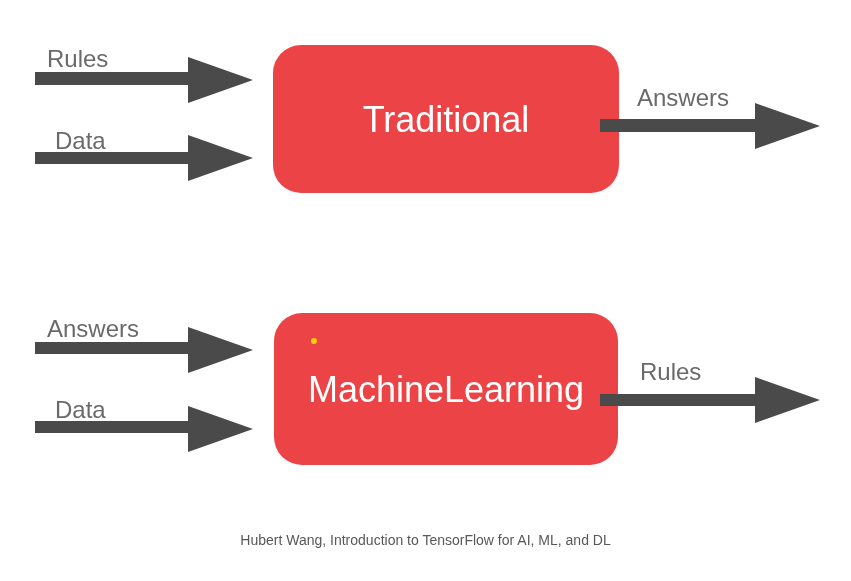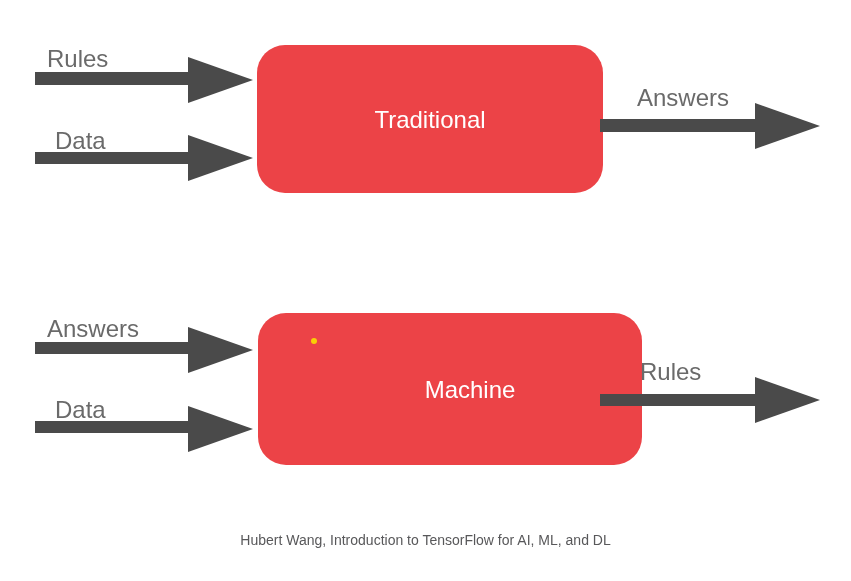--- a/index.html
+++ b/index.html
@@ -37,23 +37,24 @@
   }
   .box {
     position: absolute;
     background: var(--color-box, #ec4347);
     border-radius: 28px;
     display: flex;
     flex-direction: row;
     align-items: center;
     justify-content: center;
     color: var(--color-box_text, #ffffff);
-    font-size: 24px;
+    font-size: 36px;
     line-height: 35px;
     text-align: center;
+    margin-left: 16px;
   }
   .dot {
     position: absolute;
     width: 6px;
     height: 6px;
     border-radius: 50%;
     background: var(--color-dot, #f9cf06);
   }
   .caption {
     position: absolute;
@@ -87,22 +88,23 @@
   <div class="head" style="left:755px; top:103px;"></div>
 
   <div class="lbl" style="left:47px; top:316px;">Answers</div>
   <div class="shaft" style="left:35px; top:342px; width:154px; height:12px;"></div>
   <div class="head" style="left:188px; top:327px;"></div>
 
   <div class="lbl" style="left:55px; top:397px;">Data</div>
   <div class="shaft" style="left:35px; top:421px; width:154px; height:12px;"></div>
   <div class="head" style="left:188px; top:406px;"></div>
 
-  <div class="box" style="left:258px; top:313px; width:344px; height:152px;padding-left:40px;">
+  <div class="box" style="left:258px; top:313px; width:344px; height:152px;">
     <span>Machine</span>
+    <span>Learning</span>
   </div>
 
   <div class="dot" style="left:311px; top:338px;"></div>
 
   <div class="lbl" style="left:640px; top:359px;">Rules</div>
   <div class="shaft" style="left:600px; top:394px; width:156px; height:12px;"></div>
   <div class="head" style="left:755px; top:377px;"></div>
 
   <div class="caption">Hubert Wang, Introduction to TensorFlow for AI, ML, and DL</div>
 

